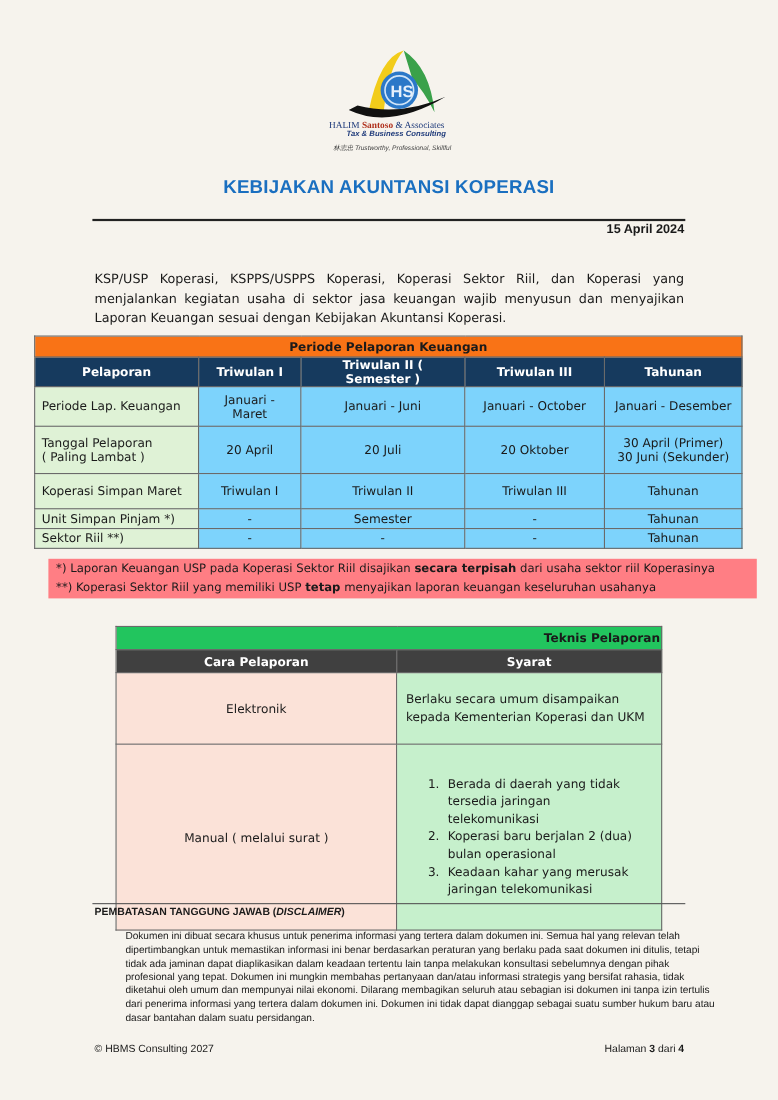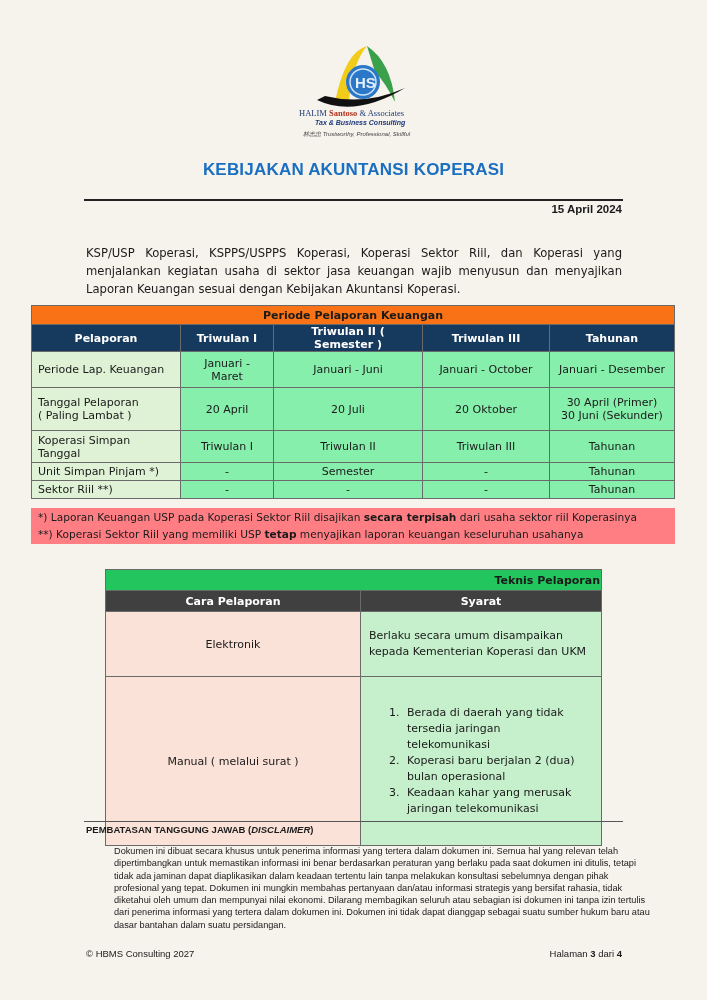--- a/index.html
+++ b/index.html
@@ -12,22 +12,22 @@
   .title { position:absolute; left:0; width:707px; top:160px; text-align:center; font-weight:bold; font-size:17px; color:#1a6fc0; letter-spacing:0.2px; }
   .rule { position:absolute; left:84px; width:539px; top:199px; height:2px; background:#222; }
   .date { position:absolute; right:85px; top:203px; font-size:11.5px; font-weight:bold; }
   .intro { position:absolute; left:86px; width:536px; top:244px; font-size:12.6px; line-height:18px; text-align:justify; font-family:"DejaVu Sans", sans-serif; font-size:11.6px; }
   table { border-collapse:collapse; position:absolute; font-family:"DejaVu Sans", sans-serif; }
   .t1tbl { left:31px; top:305px; width:644px; }
   .t1tbl td, .t1tbl th { border:1px solid #6a6a6a; font-size:11px; padding:0 6px; }
   .t1tbl .cap { background:#f97316; font-weight:bold; text-align:center; height:18px; font-size:11px; }
   .t1tbl .hdr th { background:#163a5e; color:#fff; height:18px; font-weight:bold; }
   .t1tbl td.lbl { background:#dff2d6; text-align:left; }
-  .t1tbl td.v { background:#86efac; text-align:center; }
-  .notes { position:absolute; left:31px; top:508px; width:644px; height:36px; background:#ff7e84; font-family:"DejaVu Sans", sans-serif; font-size:10.6px; }
+  .t1tbl td.v { background:#7dd3fc; text-align:center; }
+  .notes { position:absolute; left:44px; top:508px; width:644px; height:36px; background:#ff7e84; font-family:"DejaVu Sans", sans-serif; font-size:10.6px; }
   .notes div { position:absolute; left:7px; white-space:nowrap; }
   .t2tbl { left:105px; top:569px; width:497px; }
   .t2tbl td, .t2tbl th { border:1px solid #6a6a6a; font-size:11px; }
   .t2tbl .cap { background:#22c55e; font-weight:bold; text-align:right; height:18px; }
   .t2tbl .hdr th { background:#404040; color:#fff; height:18px; }
   .t2tbl td.c { background:#fbe2d8; text-align:center; width:252px; }
   .t2tbl td.s { background:#c6f0cc; padding:16px 8px; line-height:16px; }
   .t2tbl ol { margin:12px; padding-left:22px; }
   .t2tbl li { padding-left:4px; }
   .rule2 { position:absolute; left:84px; width:539px; top:821px; height:1px; background:#555; }
@@ -85,21 +85,21 @@
         </td>
     <td class="v">20 April</td>
     <td class="v">20 Juli</td>
     <td class="v">20 Oktober</td>
     <td class="v">
           <div>30 April (Primer)</div>
           <div>30 Juni (Sekunder)</div>
         </td>
   </tr>
   <tr style="height:32px">
-    <td class="lbl">Koperasi Simpan Tanggal</td>
+    <td class="lbl">Koperasi Simpan Maret</td>
     <td class="v">Triwulan I</td>
     <td class="v">Triwulan II</td>
     <td class="v">Triwulan III</td>
     <td class="v">Tahunan</td>
   </tr>
   <tr style="height:18px">
     <td class="lbl">Unit Simpan Pinjam *)</td>
     <td class="v">-</td>
     <td class="v">Semester</td>
     <td class="v">-</td>

